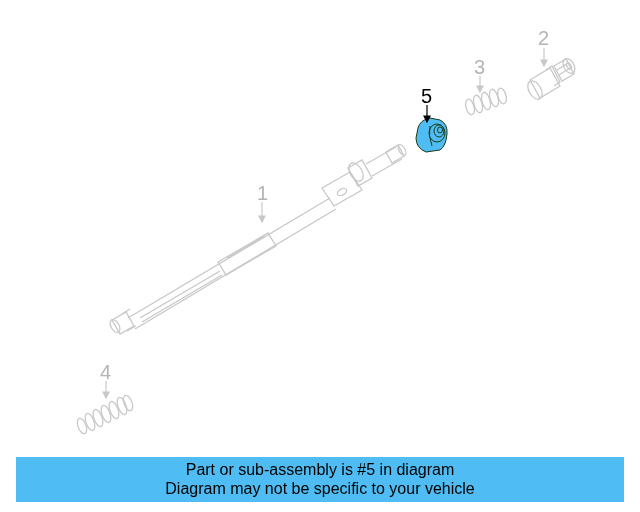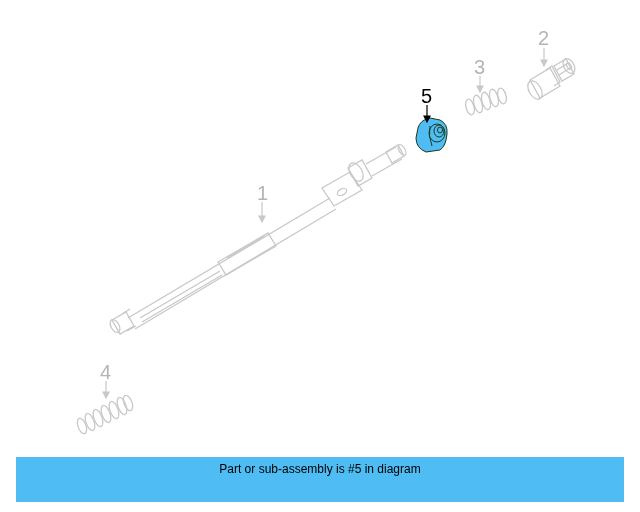--- a/index.html
+++ b/index.html
@@ -4,21 +4,21 @@
   <style>
     html, body { margin: 0; padding: 0; background: #ffffff; }
     body { width: 640px; height: 512px; position: relative; overflow: hidden; font-family: "Liberation Sans", sans-serif; }
     .diagram { position: absolute; left: 0; top: 0; width: 640px; height: 450px; }
     .callout { position: absolute; font-family: "Liberation Sans", sans-serif; font-size: 20px; line-height: 20px; }
     .callout.dim { color: #b4b4b4; }
     .callout.active { color: #000000; }
     .banner {
       position: absolute; left: 16px; top: 457px; width: 608px; height: 45px;
       background: #4fbdf4; color: #000; text-align: center;
-      font-family: "Liberation Sans", sans-serif; font-size: 12px; line-height: 19px;
+      font-family: "Liberation Sans", sans-serif; font-size: 16px; line-height: 19px;
       padding-top: 3px; box-sizing: border-box;
     }
     .banner div { white-space: nowrap; }
   </style>
 </head>
 <body>
 
 <div class="diagram">
   <svg width="640" height="450" viewBox="0 0 640 450" xmlns="http://www.w3.org/2000/svg">
 
@@ -103,13 +103,14 @@
 
   <span class="callout dim" style="left:257px; top:183px;">1</span>
   <span class="callout dim" style="left:538px; top:28px;">2</span>
   <span class="callout dim" style="left:474px; top:57px;">3</span>
   <span class="callout dim" style="left:100px; top:362px;">4</span>
   <span class="callout active" style="left:421px; top:86px;">5</span>
 </div>
 
 <div class="banner">
   <div>Part or sub-assembly is #5 in diagram</div>
+  <div>Diagram may not be specific to your vehicle</div>
 </div>
 
 </body></html>

